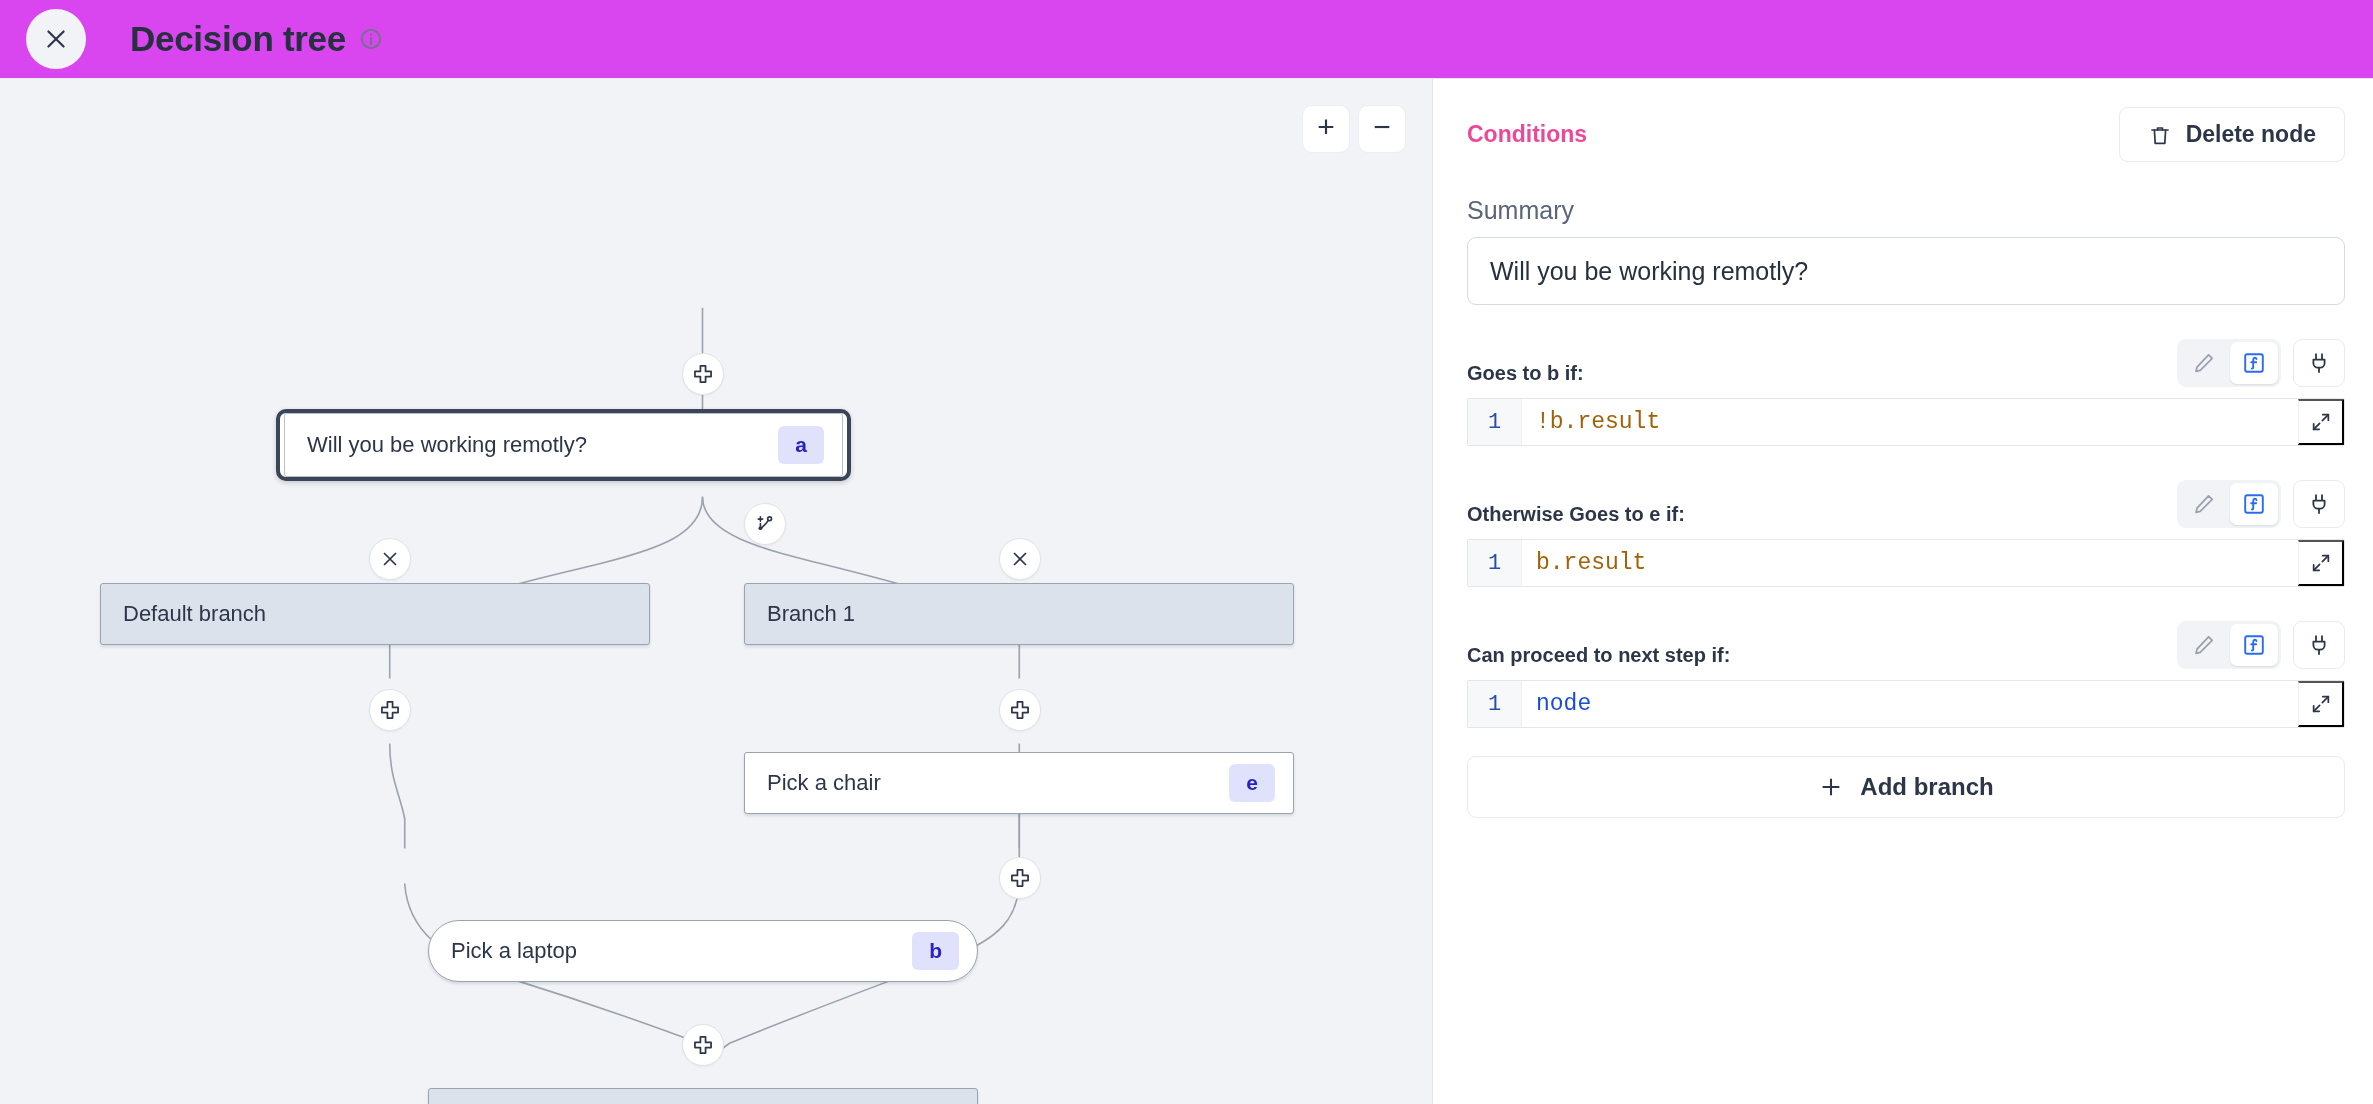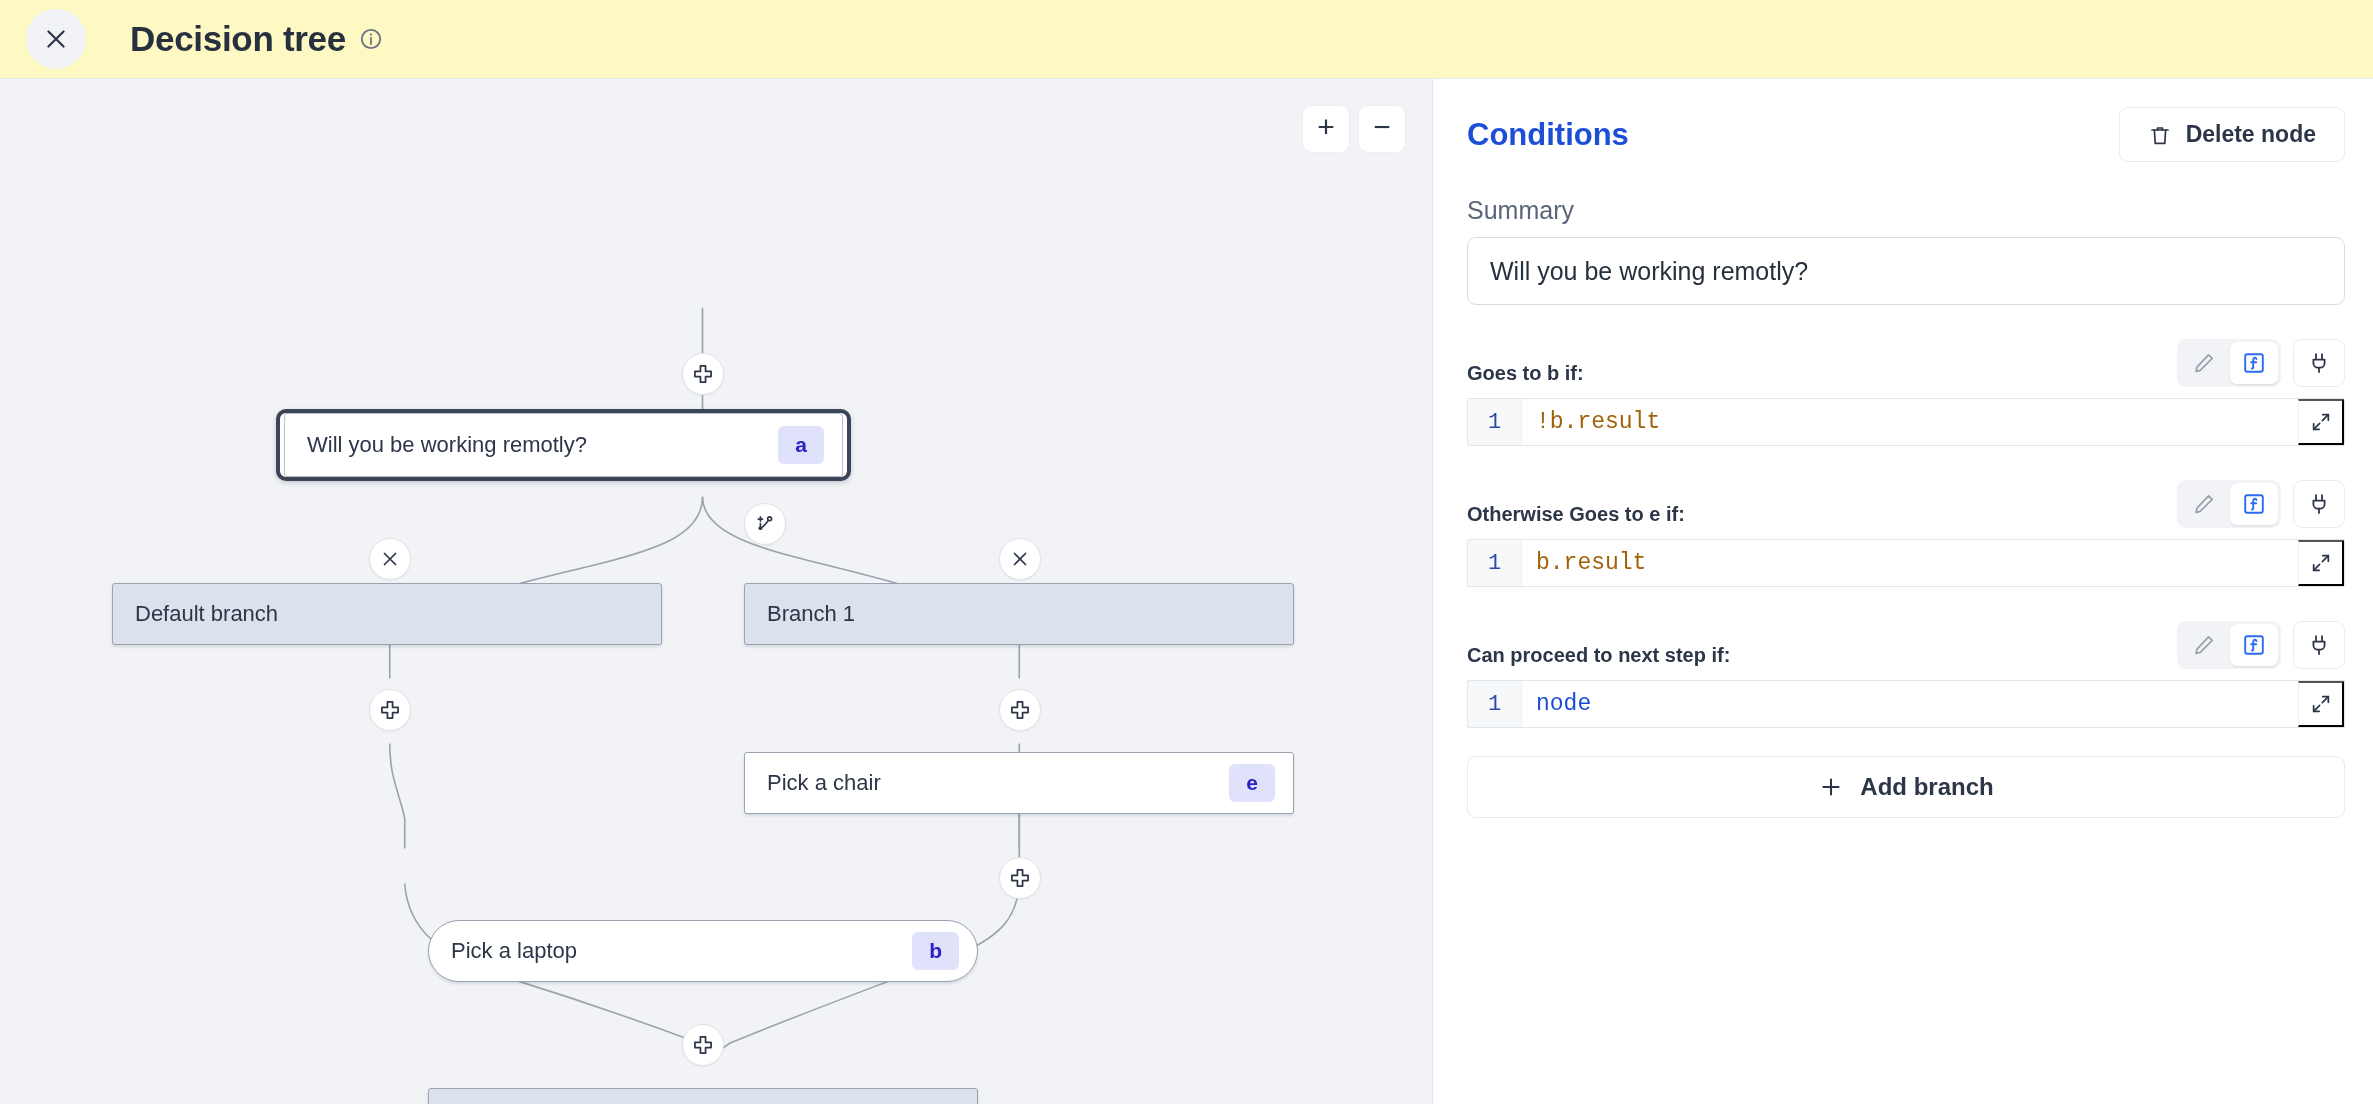--- a/index.html
+++ b/index.html
@@ -10,21 +10,21 @@
     color: #2c3648;
     overflow: hidden;
   }
 
   
   .header {
     height: 79px;
     display: flex;
     align-items: center;
     padding-left: 26px;
-    background: #fef9c3;
+    background: #d946ef;
     border-bottom: 1px solid #e6e9ee;
     position: relative;
     z-index: 5;
   }
   .close-btn {
     width: 60px; height: 60px;
     border-radius: 50%;
     background: #f1f3f6;
     display: flex; align-items: center; justify-content: center;
     border: none; cursor: pointer;
@@ -144,21 +144,21 @@
   .panel {
     flex: 1;
     background: #ffffff;
     padding: 28px 28px 0 34px;
     overflow: hidden;
   }
   .panel-head {
     display: flex; align-items: center; justify-content: space-between;
     margin-bottom: 34px;
   }
-  .panel-title { font-size: 31px; font-weight: bold; color: #1d4ed8; }
+  .panel-title { font-size: 23px; font-weight: bold; color: #ec4899; }
   .delete-btn {
     display: flex; align-items: center; gap: 14px;
     height: 55px;
     padding: 0 28px;
     border: 1px solid #e9ebee;
     border-radius: 9px;
     background: #ffffff;
     font-size: 23px;
     font-weight: bold;
     color: #2c3648;
@@ -351,21 +351,21 @@
       <svg viewBox="0 0 24 24" fill="none" stroke="#2c3648" stroke-width="1.9" stroke-linecap="round">
         <path d="M6 6 L18 18 M18 6 L6 18"></path>
       </svg>
     </div>
     <div class="handle" style="left:999px; top:459px;">
       <svg viewBox="0 0 24 24" fill="none" stroke="#2c3648" stroke-width="1.9" stroke-linecap="round">
         <path d="M6 6 L18 18 M18 6 L6 18"></path>
       </svg>
     </div>
 
-    <div class="node terminal" style="left:112px; top:504px; width:550px;">
+    <div class="node terminal" style="left:100px; top:504px; width:550px;">
       <span class="node-label">Default branch</span>
     </div>
 
     <div class="node terminal" style="left:744px; top:504px; width:550px;">
       <span class="node-label">Branch 1</span>
     </div>
 
     <div class="handle" style="left:369px; top:610px;">
       <svg viewBox="0 0 24 24" fill="none" stroke="#2c3648" stroke-width="1.9" stroke-linejoin="round">
         <path d="M9.2 3.2 L14.8 3.2 L14.8 9.2 L20.8 9.2 L20.8 14.8 L14.8 14.8 L14.8 20.8 L9.2 20.8 L9.2 14.8 L3.2 14.8 L3.2 9.2 L9.2 9.2 Z"></path>

